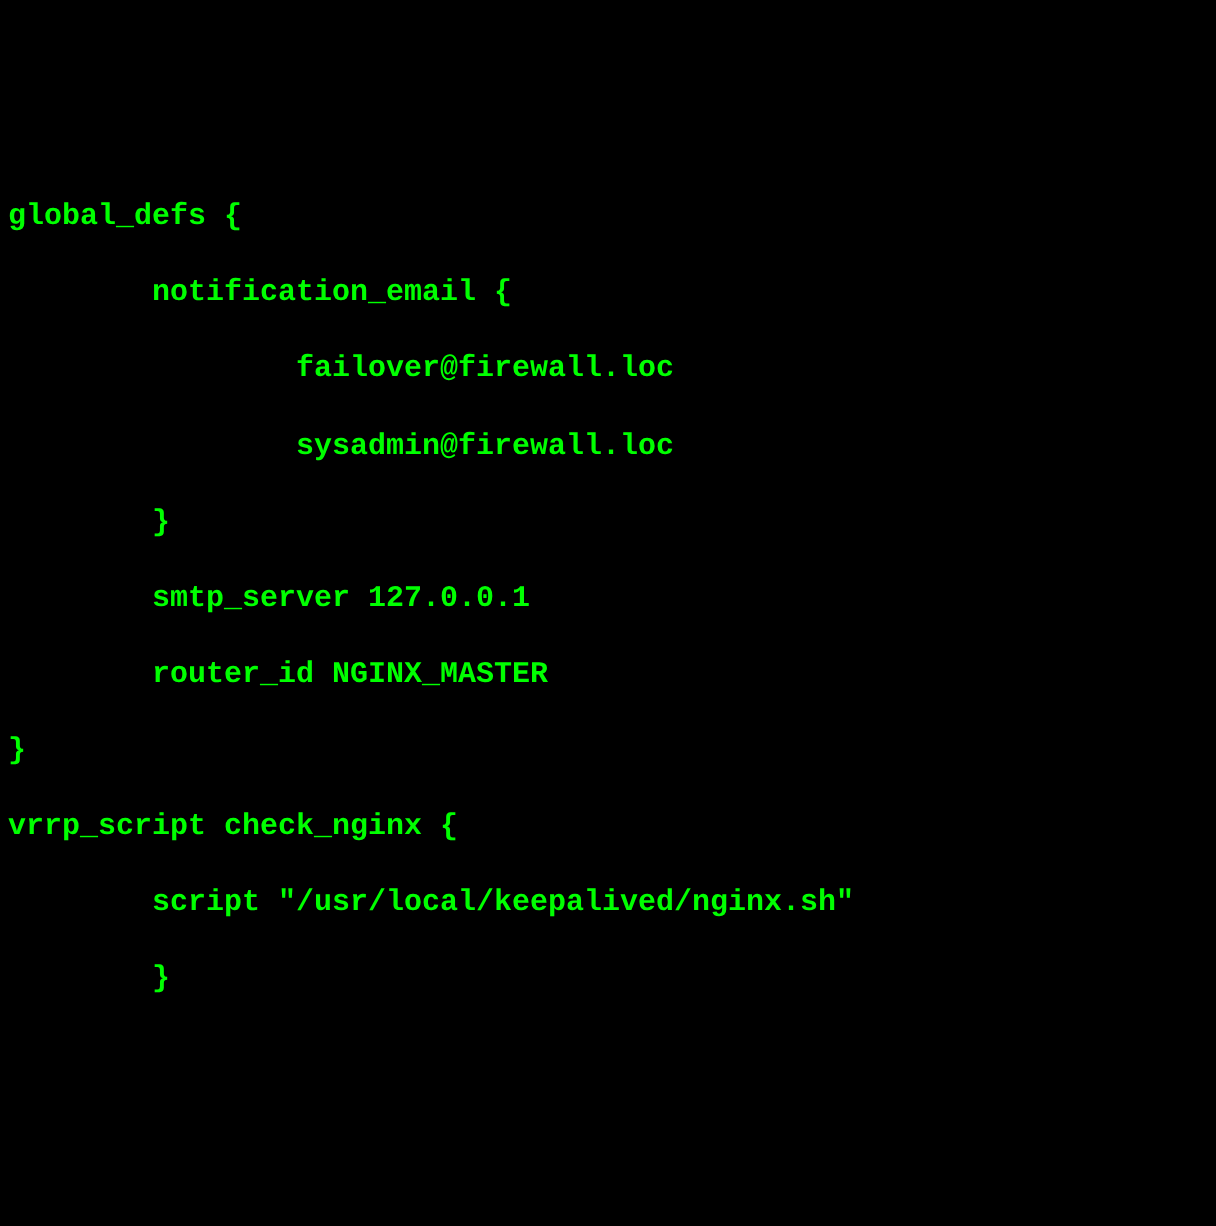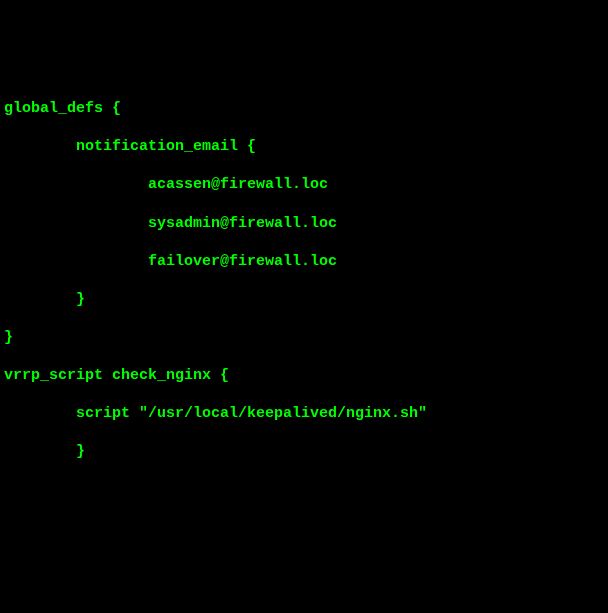--- a/index.html
+++ b/index.html
@@ -20,24 +20,25 @@
     .indent2 { padding-left: 144px; }
   </style>
 </head>
 <body>
 
 
 
 <div>
 <span class="line">global_defs {</span>
 <span class="line indent1">notification_email {</span>
-<span class="line indent2">acassen@firewall.loc</span>
+<span class="line indent2">failover@firewall.loc</span>
 <span class="line indent2">sysadmin@firewall.loc</span>
-<span class="line indent2">failover@firewall.loc</span>
 <span class="line indent1">}</span>
+<span class="line indent1">smtp_server 127.0.0.1</span>
+<span class="line indent1">router_id NGINX_MASTER</span>
 <span class="line">}</span>
 <span class="line">vrrp_script check_nginx {</span>
 <span class="line indent1">script "/usr/local/keepalived/nginx.sh"</span>
 <span class="line indent1">}</span>
 
 
 
 
 
 

